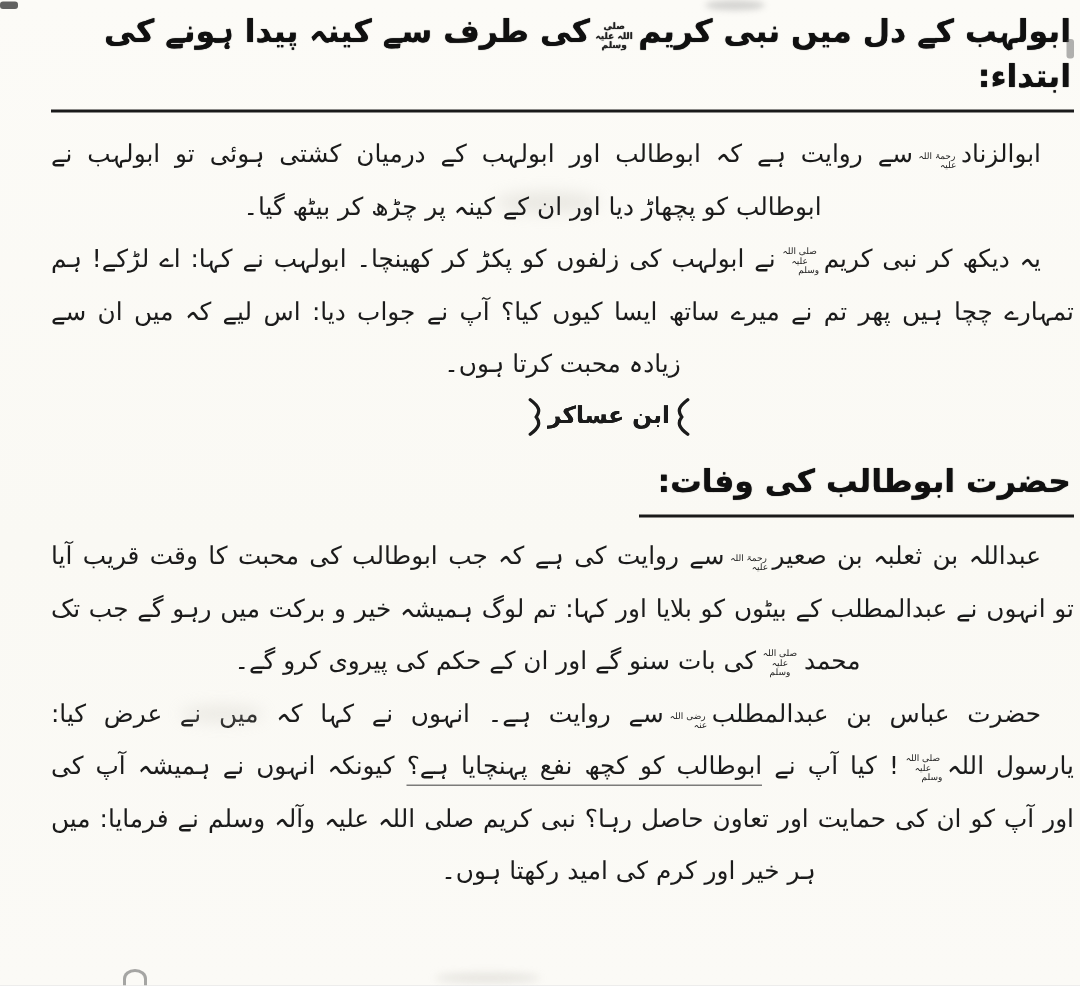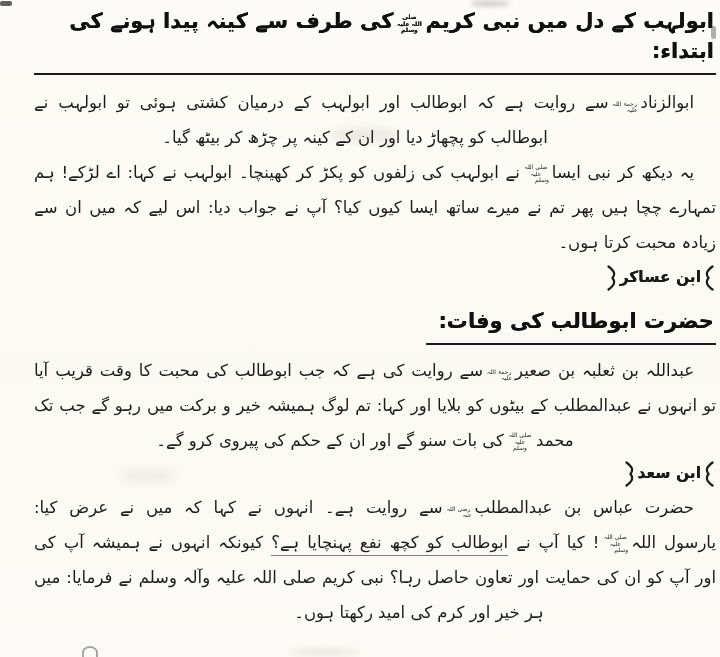--- a/index.html
+++ b/index.html
@@ -36,37 +36,37 @@
     white-space:nowrap;
   }
   .line.j{
     white-space:normal;
     text-align:justify;
     text-align-last:justify;
     text-justify:inter-word;
   }
   .line.indent{padding-right:22px;}
   .line.c{text-align:center;}
-  .line.l{text-align:right;}
+  .line.l{text-align:center;}
 
   .hon{
     display:inline-block;
     width:26px;
     font-size:6px;line-height:1.08;
     white-space:normal;
     text-align:center;
     vertical-align:-4px;
     margin:0 3px;
     color:#222;
   }
   .useg{border-bottom:1.3px solid rgba(20,20,20,.55);padding-bottom:3px;}
 
   .cite{
     height:30px;line-height:26px;
-    text-align:right;
+    text-align:center;
     font-size:15.5px;font-weight:700;
     text-shadow:0 0 .4px #111;
     white-space:nowrap;
   }
   #cite1{padding-left:62px;margin-top:4px;}
   #cite2{padding-left:58px;margin-top:2px;}
   .bracket{vertical-align:middle;margin:0 2px;}
   .bracket.flip{transform:scaleX(-1);}
 
   .artifact{position:absolute;pointer-events:none;}
@@ -94,21 +94,21 @@
   <div class="heading" id="h1-block">
     <span class="h-inner"><span>ابولہب کے دل میں نبی کریم</span><span class="hon">صلی اللہ علیہ وسلم</span><span>کی طرف سے کینہ پیدا ہونے کی ابتداء:</span></span>
   </div>
 
   <div class="para">
     <div class="line j indent"><span>ابوالزناد</span><span class="hon">رحمۃ اللہ علیہ</span><span>سے روایت ہے کہ ابوطالب اور ابولہب کے درمیان کشتی ہوئی تو ابولہب نے</span></div>
     <div class="line c" style="transform:translateX(-20px);">ابوطالب کو پچھاڑ دیا اور ان کے کینہ پر چڑھ کر بیٹھ گیا۔</div>
   </div>
 
   <div class="para">
-    <div class="line j indent"><span>یہ دیکھ کر نبی ایسا</span><span class="hon">صلی اللہ علیہ وسلم</span><span>نے ابولہب کی زلفوں کو پکڑ کر کھینچا۔ ابولہب نے کہا: اے لڑکے! ہم دونوں</span></div>
+    <div class="line j indent"><span>یہ دیکھ کر نبی کریم</span><span class="hon">صلی اللہ علیہ وسلم</span><span>نے ابولہب کی زلفوں کو پکڑ کر کھینچا۔ ابولہب نے کہا: اے لڑکے! ہم دونوں</span></div>
     <div class="line j">تمہارے چچا ہیں پھر تم نے میرے ساتھ ایسا کیوں کیا؟ آپ نے جواب دیا: اس لیے کہ میں ان سے</div>
     <div class="line l">زیادہ محبت کرتا ہوں۔</div>
   </div>
 
   <div class="cite" id="cite1">
     <svg class="bracket" width="11" height="26" viewBox="0 0 11 26">
         <path d="M9.5 1.5 C3.5 6 2.5 9 5.5 13 C2.5 17 3.5 20 9.5 24.5" fill="none" stroke="#1b1b1b" stroke-width="2.2" stroke-linecap="round"></path>
       </svg><span>ابن عساکر</span><svg class="bracket flip" width="11" height="26" viewBox="0 0 11 26">
         <path d="M9.5 1.5 C3.5 6 2.5 9 5.5 13 C2.5 17 3.5 20 9.5 24.5" fill="none" stroke="#1b1b1b" stroke-width="2.2" stroke-linecap="round"></path>
       </svg>
@@ -117,27 +117,20 @@
   <div class="heading" id="h2-block">
     <span class="h-inner">حضرت ابوطالب کی وفات:</span>
   </div>
 
   <div class="para">
     <div class="line j indent"><span>عبداللہ بن ثعلبہ بن صعیر</span><span class="hon">رحمۃ اللہ علیہ</span><span>سے روایت کی ہے کہ جب ابوطالب کی محبت کا وقت قریب آیا</span></div>
     <div class="line j">تو انہوں نے عبدالمطلب کے بیٹوں کو بلایا اور کہا: تم لوگ ہمیشہ خیر و برکت میں رہو گے جب تک حضرت</div>
     <div class="line c" style="transform:translateX(-10px);"><span>محمد</span><span class="hon">صلی اللہ علیہ وسلم</span><span>کی بات سنو گے اور ان کے حکم کی پیروی کرو گے۔</span></div>
   </div>
 
-  <div class="cite" id="cite2">
-    <svg class="bracket" width="11" height="26" viewBox="0 0 11 26">
-        <path d="M9.5 1.5 C3.5 6 2.5 9 5.5 13 C2.5 17 3.5 20 9.5 24.5" fill="none" stroke="#1b1b1b" stroke-width="2.2" stroke-linecap="round"></path>
-      </svg><span>ابن سعد</span><svg class="bracket flip" width="11" height="26" viewBox="0 0 11 26">
-        <path d="M9.5 1.5 C3.5 6 2.5 9 5.5 13 C2.5 17 3.5 20 9.5 24.5" fill="none" stroke="#1b1b1b" stroke-width="2.2" stroke-linecap="round"></path>
-      </svg>
-  </div>
 
 
   <div class="para">
     <div class="line j indent"><span>حضرت عباس بن عبدالمطلب</span><span class="hon">رضی اللہ عنہ</span><span>سے روایت ہے۔ انہوں نے کہا کہ میں نے عرض کیا:</span></div>
     <div class="line j"><span>یارسول اللہ</span><span class="hon">صلی اللہ علیہ وسلم</span><span>! کیا آپ نے</span> <span class="useg">ابوطالب کو کچھ نفع پہنچایا ہے؟</span> <span>کیونکہ انہوں نے ہمیشہ آپ کی مدافعت کی</span></div>
     <div class="line j">اور آپ کو ان کی حمایت اور تعاون حاصل رہا؟ نبی کریم صلی اللہ علیہ وآلہ وسلم نے فرمایا: میں اپنے رب سے</div>
     <div class="line c" style="transform:translateX(44px);">ہر خیر اور کرم کی امید رکھتا ہوں۔</div>
   </div>
 
 </div>

